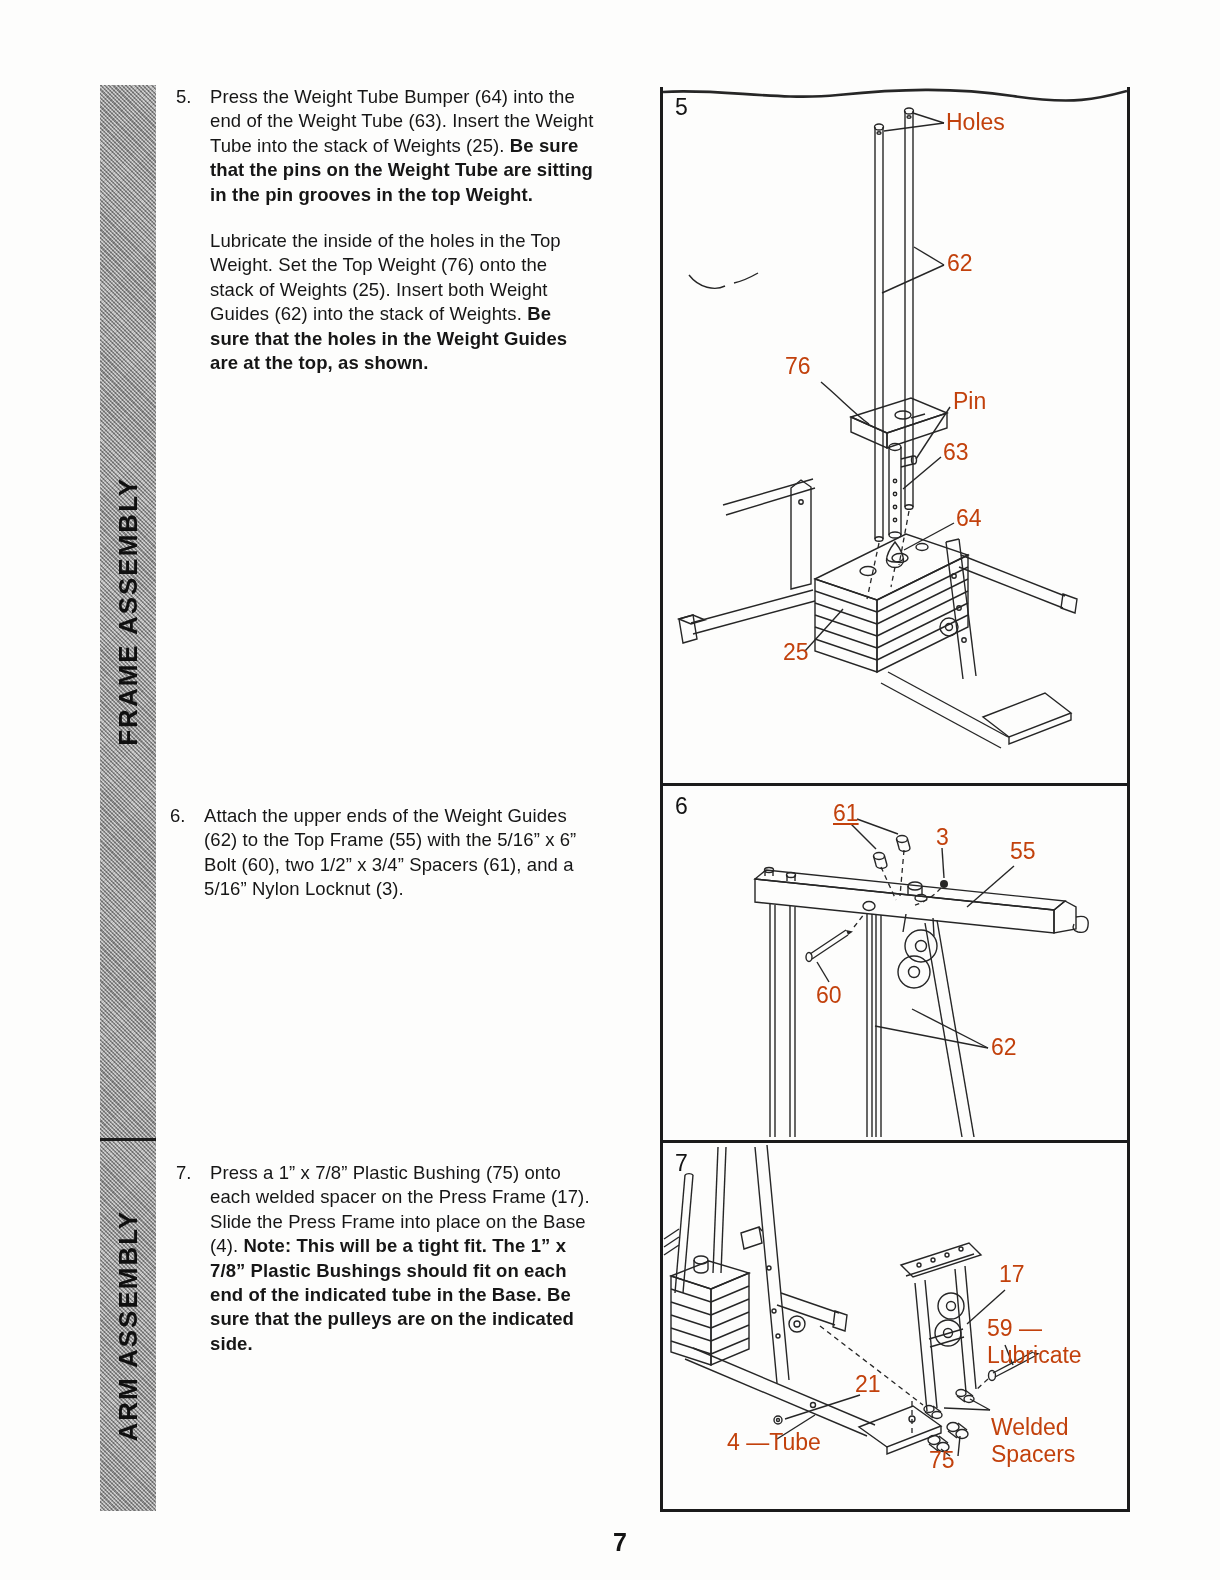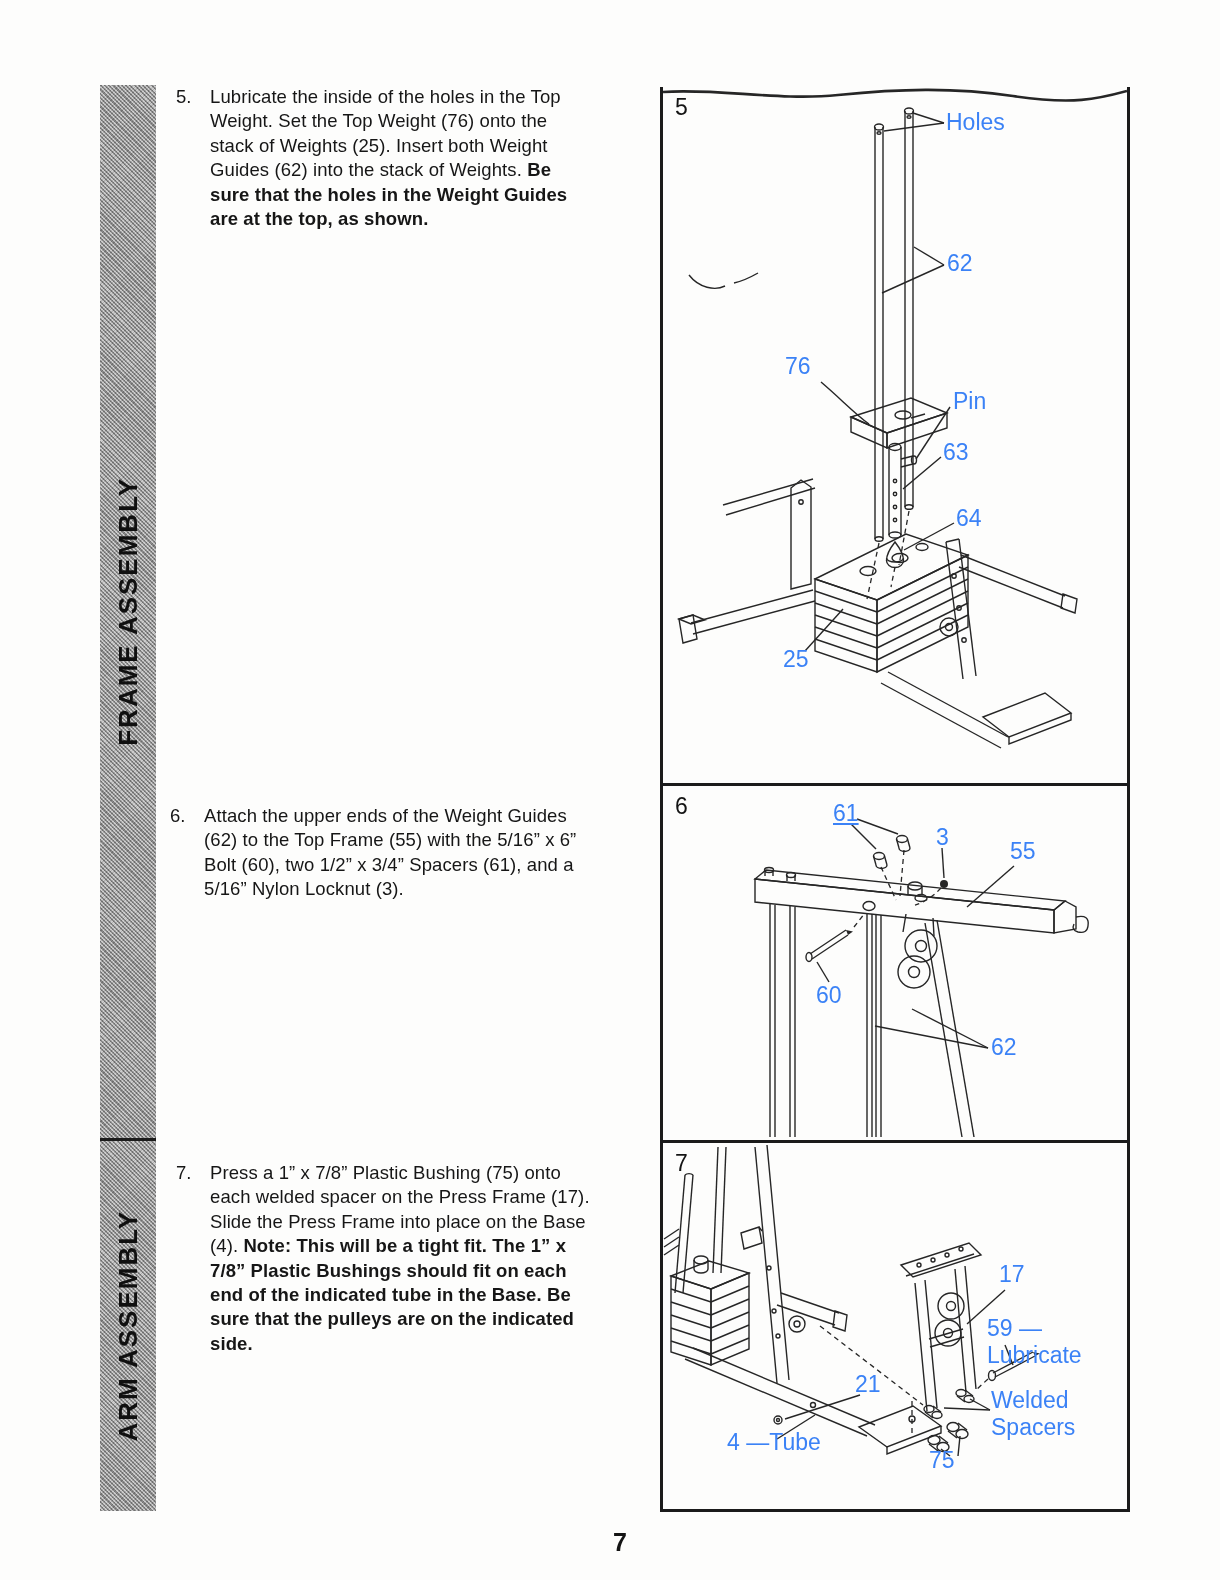--- a/index.html
+++ b/index.html
@@ -28,21 +28,21 @@
   #step6{left:170px;top:804px;}
   #step7{left:176px;top:1161px;}
 
   
   .figs{position:absolute;left:660px;top:87px;width:470px;}
   .figure{position:relative;box-sizing:border-box;border:3px solid #1b1b1b;background:#fdfdfc;}
   #fig5{height:699px;border-top:none;}
   #fig6{height:357px;border-top:none;}
   #fig7{height:369px;border-top:none;}
   .fig-label{position:absolute;left:12px;top:7px;font-size:23px;color:#141414;}
-  .co{position:absolute;font-size:23px;line-height:27px;color:#3b82f6;white-space:pre-line;}
+  .co{position:absolute;font-size:23px;line-height:27px;color:#c2410c;white-space:pre-line;}
   .figure svg{position:absolute;left:0;top:0;}
   .ln{stroke:#262626;stroke-width:1.4;fill:none;}
   .thick{stroke-width:2.6;}
   .dsh{stroke:#262626;stroke-width:1.3;fill:none;stroke-dasharray:5 4;}
   .fl{fill:#262626;stroke:none;}
 
   .page-num{position:absolute;left:560px;top:1528px;width:120px;text-align:center;
     font-size:25px;font-weight:bold;color:#141414;}
 </style>
 </head>
@@ -53,20 +53,25 @@
   <div class="side-bar" id="frame-bar">
     <div class="side-label">FRAME ASSEMBLY</div>
   </div>
   <div class="side-bar" id="arm-bar">
     <div class="side-label">ARM ASSEMBLY</div>
   </div>
 
   <div class="step" id="step5">
     <div class="step-num">5.</div>
     <div class="step-body">
+      <p class="para"><span>Press the Weight Tube Bumper (64) into the
+end of the Weight Tube (63). Insert the Weight
+Tube into the stack of Weights (25). </span><span class="b">Be sure
+that the pins on the Weight Tube are sitting
+in the pin grooves in the top Weight.</span></p>
       <p class="para"><span>Lubricate the inside of the holes in the Top
 Weight. Set the Top Weight (76) onto the
 stack of Weights (25). Insert both Weight
 Guides (62) into the stack of Weights. </span><span class="b">Be
 sure that the holes in the Weight Guides
 are at the top, as shown.</span></p>
     </div>
   </div>
 
   <div class="step" id="step6">
@@ -190,21 +195,21 @@
         <polygon class="ln" points="320,630 382,606 408,626 346,650"></polygon>
         <polyline class="ln" points="346,650 346,657 408,633 408,626"></polyline>
       </svg>
       <div class="fig-label">5</div>
       <div class="co" style="left:283px;top:22px;">Holes</div>
       <div class="co" style="left:284px;top:163px;">62</div>
       <div class="co" style="left:122px;top:266px;">76</div>
       <div class="co" style="left:290px;top:301px;">Pin</div>
       <div class="co" style="left:280px;top:352px;text-align:right;">63</div>
       <div class="co" style="left:293px;top:418px;">64</div>
-      <div class="co" style="left:120px;top:552px;margin-top:7px;">25</div>
+      <div class="co" style="left:120px;top:552px;">25</div>
     </div>
 
     <div class="figure" id="fig6">
       <svg width="464" height="351" viewBox="0 0 464 351">
 
         <polygon class="ln" points="92,93 103,84 402,115 391,124"></polygon>
         <polygon class="ln" points="92,93 391,124 391,147 92,116"></polygon>
         <polygon class="ln" points="391,124 402,115 413,121 413,143 391,147"></polygon>
         <path class="ln" d="M413,131 q14,-3 12,9 q-1,8 -10,6 q-7,-2 -4,-8"></path>
 
@@ -384,21 +389,21 @@
         <line class="ln" x1="342" y1="202" x2="350" y2="222"></line>
         <line class="ln" x1="327" y1="267" x2="281" y2="265"></line>
           <line class="ln" x1="327" y1="267" x2="307" y2="256"></line>
         <line class="ln" x1="287" y1="313" x2="278" y2="306"></line>
           <line class="ln" x1="295" y1="313" x2="297" y2="293"></line>
       </svg>
       <div class="fig-label">7</div>
       <div class="co" style="left:336px;top:118px;">17</div>
       <div class="co" style="left:324px;top:172px;">59 —Lubricate</div>
       <div class="co" style="left:192px;top:228px;">21</div>
-      <div class="co" style="left:328px;top:244px;">Welded
+      <div class="co" style="left:328px;top:271px;">Welded
 Spacers</div>
       <div class="co" style="left:36px;top:286px;margin-left:28px;">4 —Tube</div>
       <div class="co" style="left:266px;top:304px;">75</div>
     </div>
   </div>
 
   <div class="page-num">7</div>
 
 </div>
 

